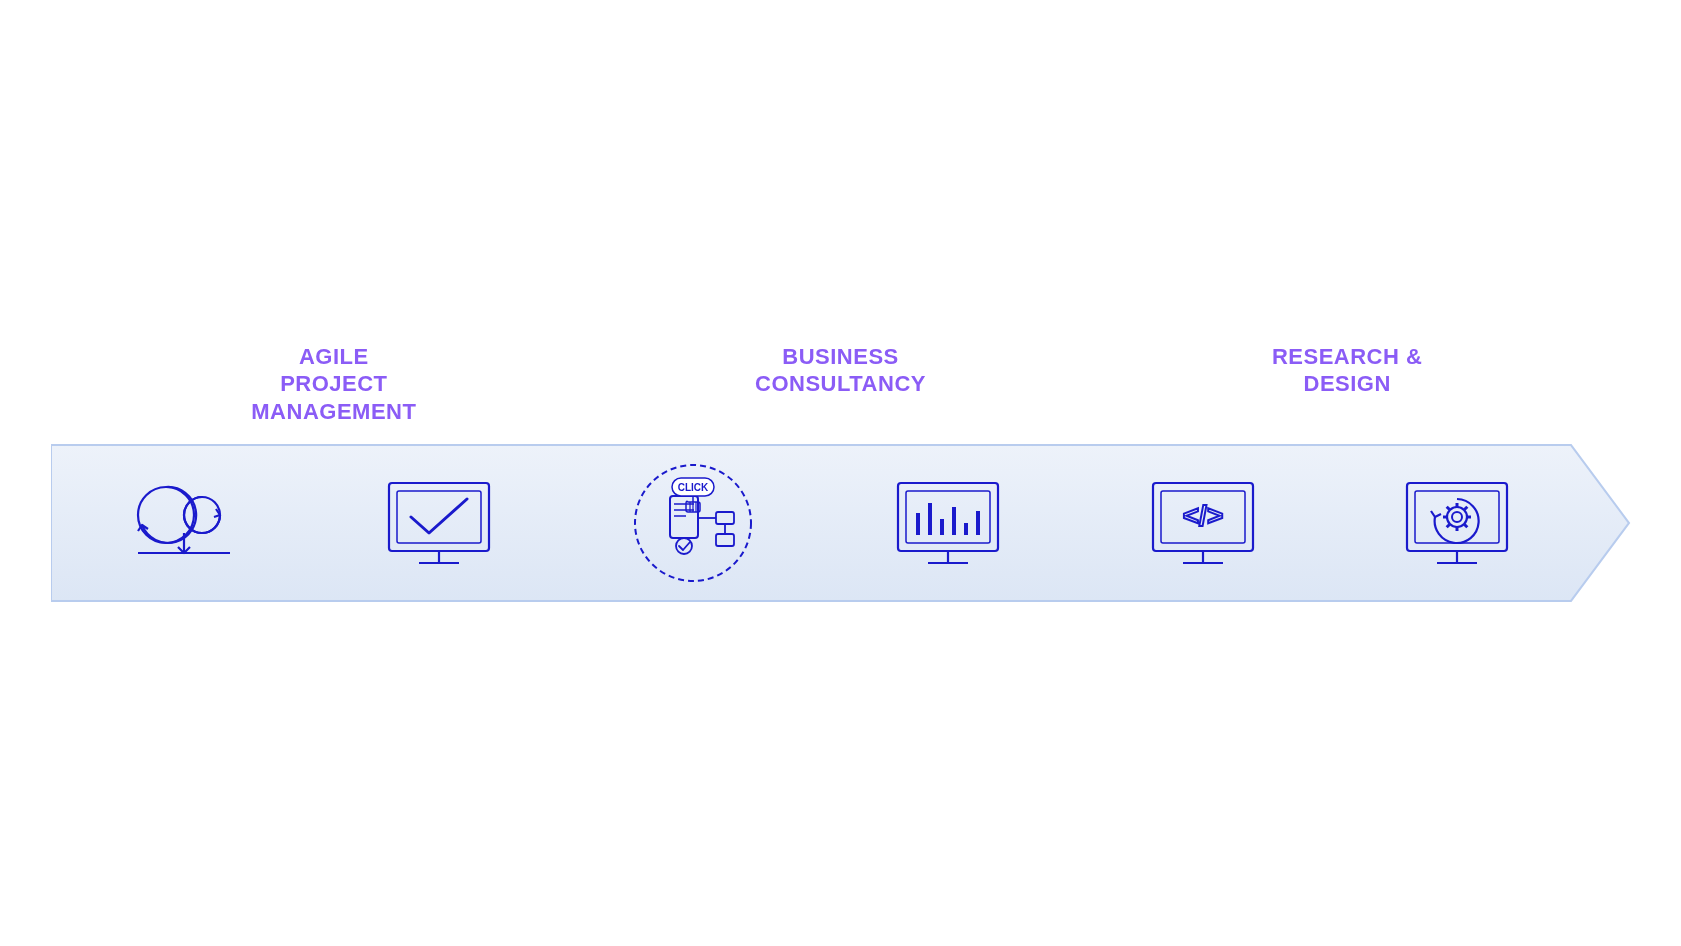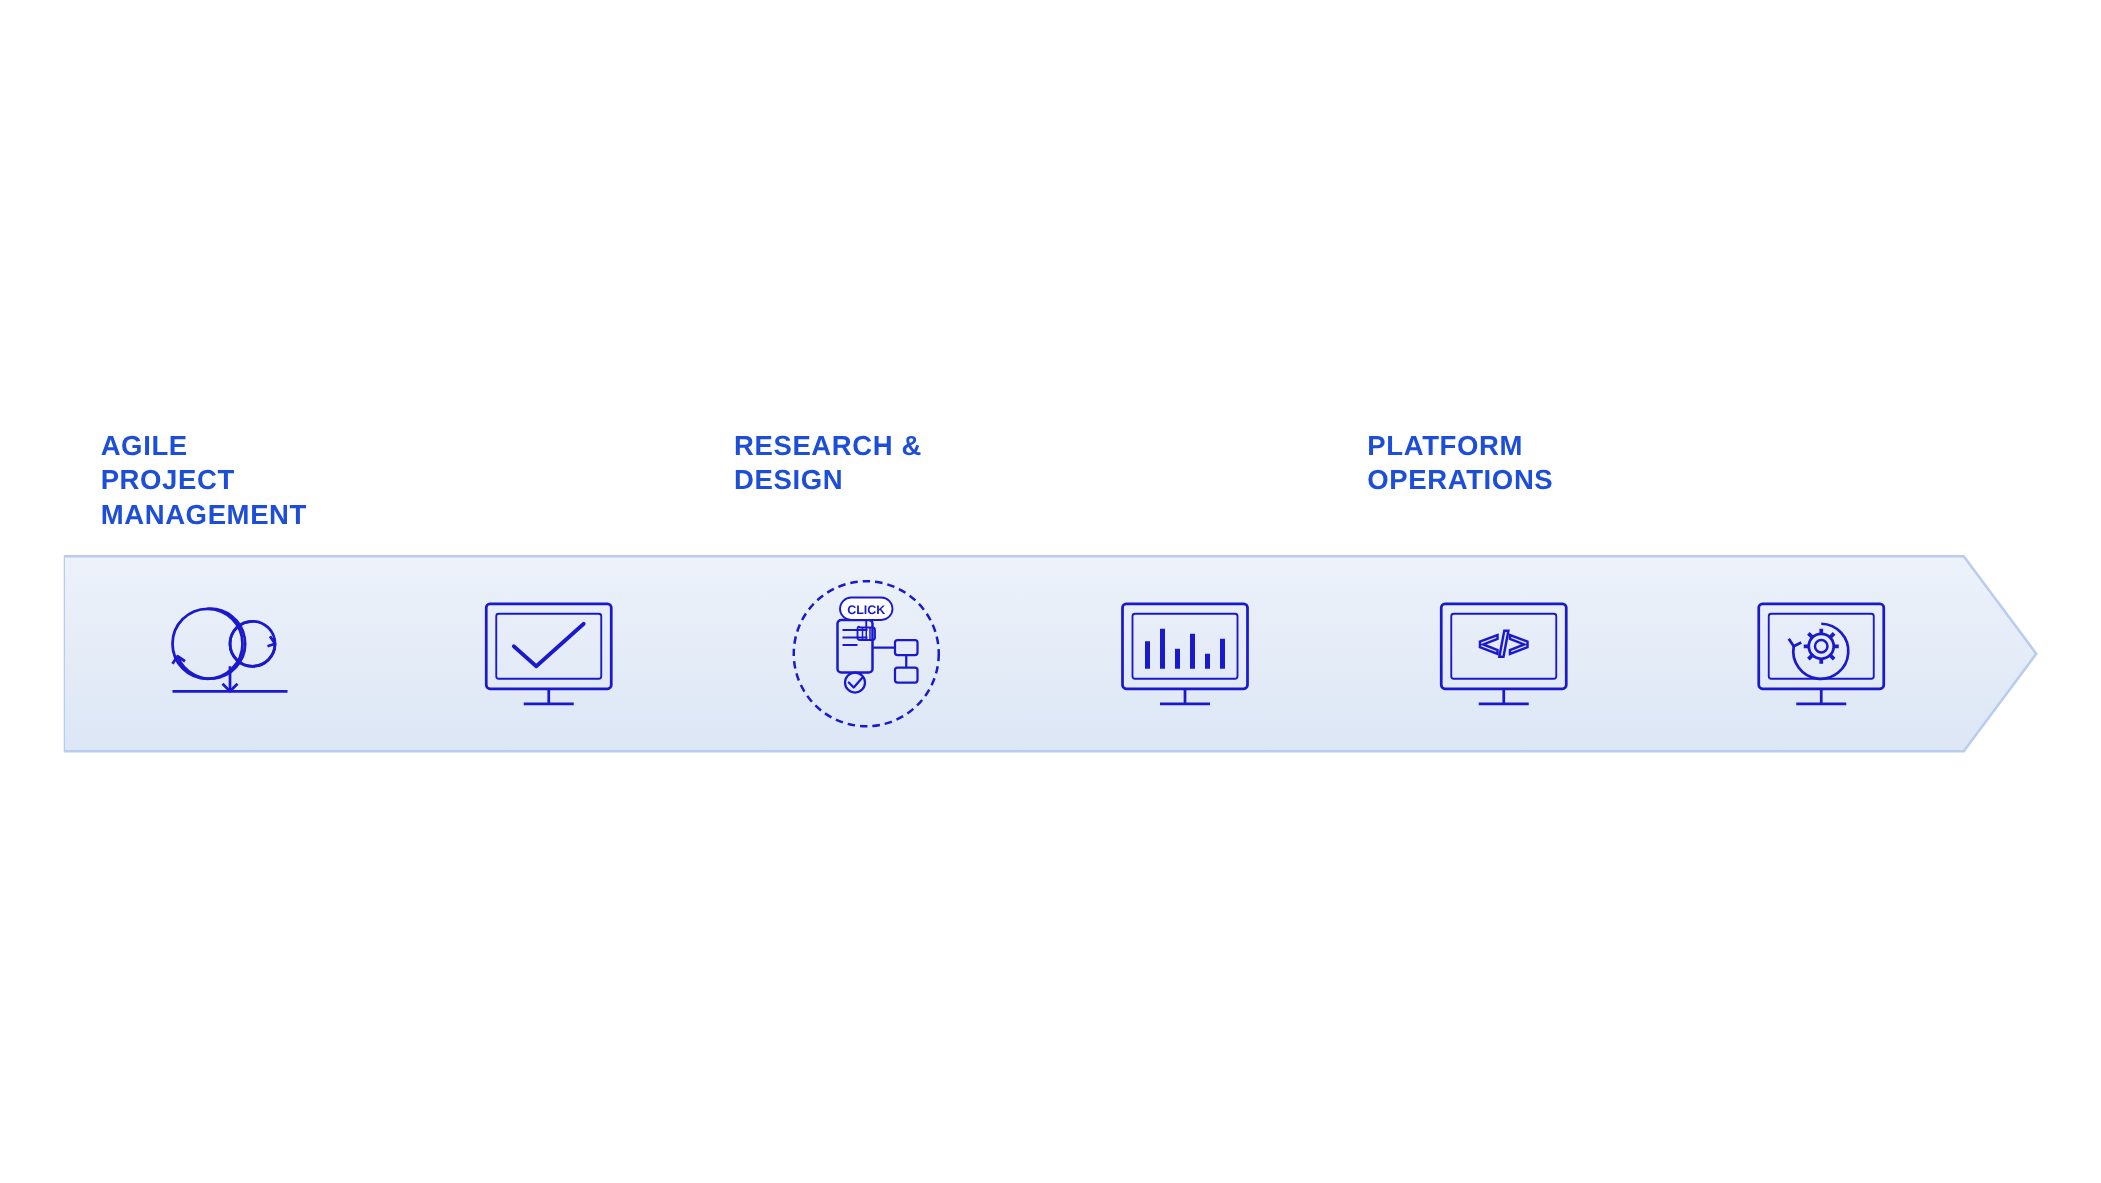--- a/index.html
+++ b/index.html
@@ -22,22 +22,22 @@
 
     .labels-row {
       display: flex;
       width: 100%;
       padding: 0 30px;
       margin-bottom: 18px;
     }
 
     .label-item {
       flex: 1;
-      text-align: left;
-      color: #1d4ed8;
+      text-align: center;
+      color: #8b5cf6;
       font-weight: 900;
       font-size: 22px;
       line-height: 1.25;
       text-transform: uppercase;
       letter-spacing: 0.5px;
     }
 
     
     .arrow-banner {
       position: relative;
@@ -73,24 +73,24 @@
 </head>
 <body>
 
 <div class="main-container">
 
   <div class="labels-row">
     <div class="label-item">
       AGILE<br>PROJECT<br>MANAGEMENT
     </div>
     <div class="label-item">
+      BUSINESS<br>CONSULTANCY
+    </div>
+    <div class="label-item">
       RESEARCH &amp;<br>DESIGN
-    </div>
-    <div class="label-item">
-      PLATFORM<br>OPERATIONS
     </div>
   </div>
 
   <div class="arrow-banner">
 
     <svg style="position:absolute;left:0;top:0;width:100%;height:100%;z-index:1;" viewBox="0 0 1580 155" preserveAspectRatio="none" xmlns="http://www.w3.org/2000/svg">
       <defs>
         <linearGradient id="bannerGrad" x1="0" y1="0" x2="0" y2="1">
           <stop offset="0%" stop-color="#edf2fa"></stop>
           <stop offset="100%" stop-color="#dce6f5"></stop>

